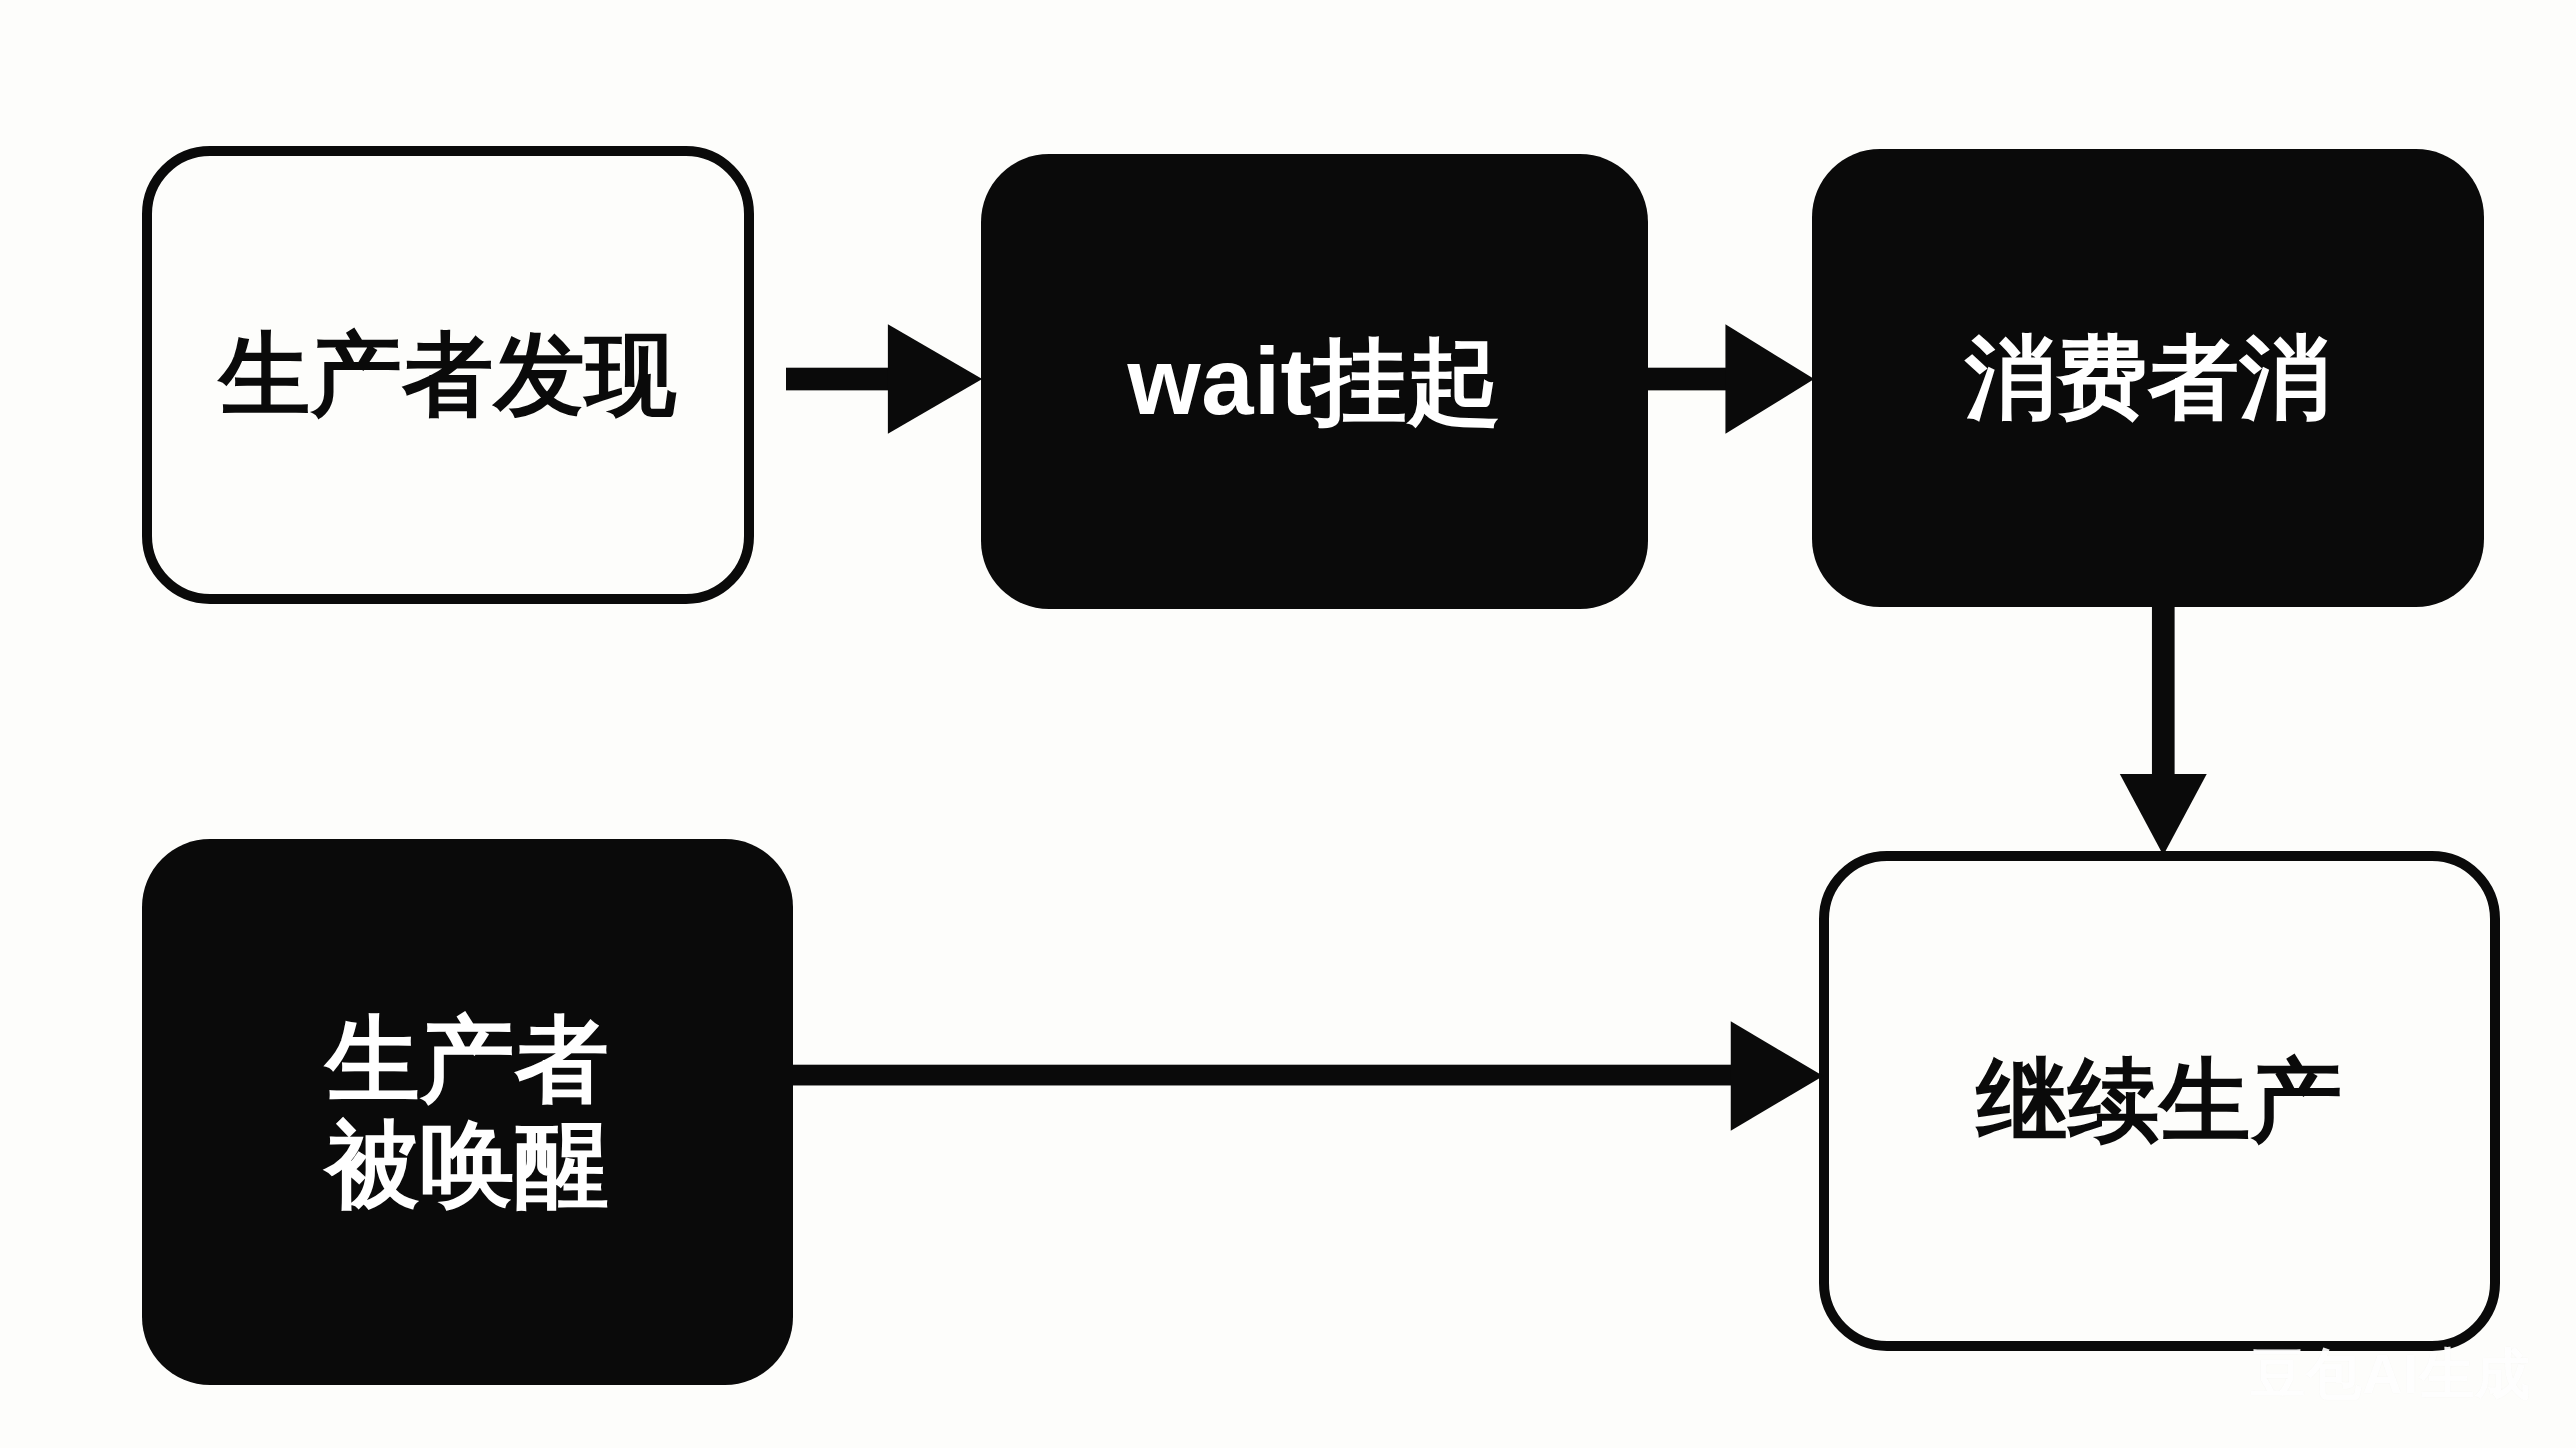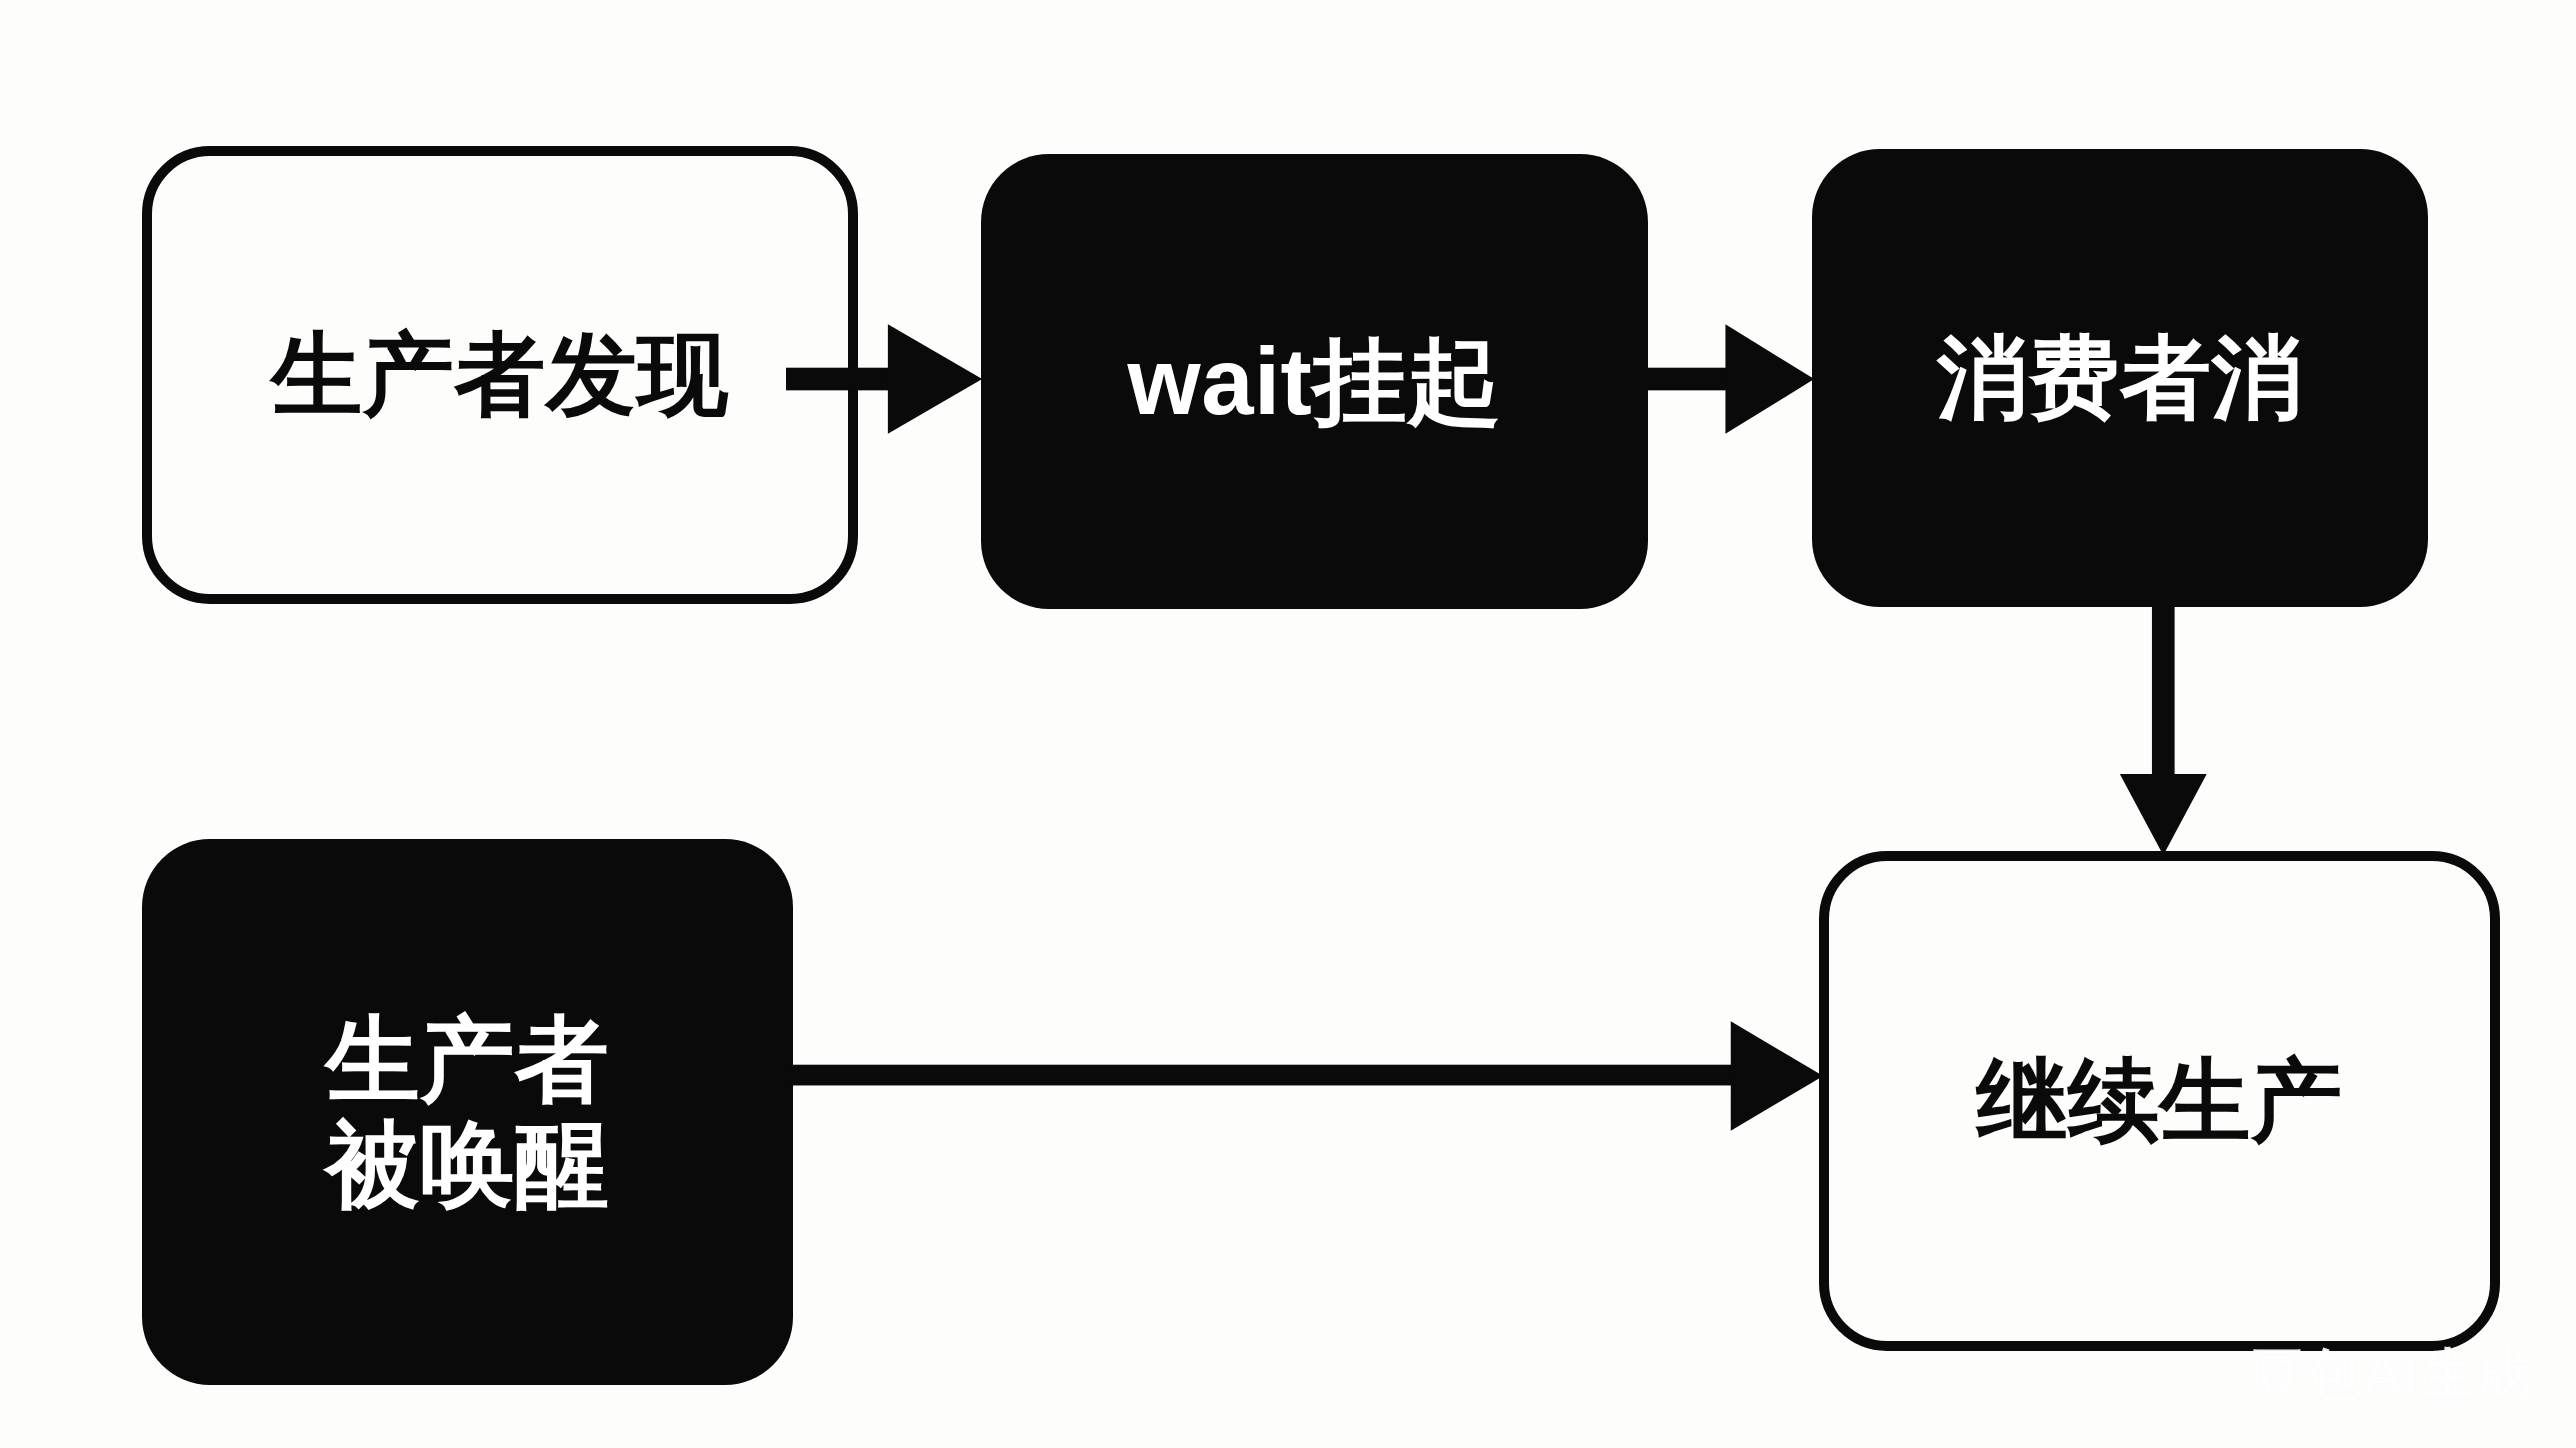--- a/index.html
+++ b/index.html
@@ -43,29 +43,29 @@
   
   .node.filled {
     background: #0a0a0a;
     border: none;
     border-radius: 68px;
     color: #ffffff;
   }
 
   
   #node-producer-finds-queue-full {
-    left: 142px; top: 146px; width: 716px; height: 458px;
+    left: 142px; top: 146px; width: 612px; height: 458px;
     font-size: 91px; font-weight: 700;
   }
   #node-wait-suspend {
     left: 981px; top: 154px; width: 667px; height: 455px;
     font-size: 94px; font-weight: 700; justify-content: center;
   }
   #node-consumer-notify {
-    left: 1812px; top: 149px; width: 616px; height: 458px;
+    left: 1812px; top: 149px; width: 672px; height: 458px;
     font-size: 91px; font-weight: 700;
   }
   #node-producer-awakened {
     left: 142px; top: 839px; width: 651px; height: 546px;
     font-size: 94px; font-weight: 700;
   }
   #node-continue-produce {
     left: 1819px; top: 851px; width: 681px; height: 500px;
     font-size: 91px; font-weight: 700;
   }

